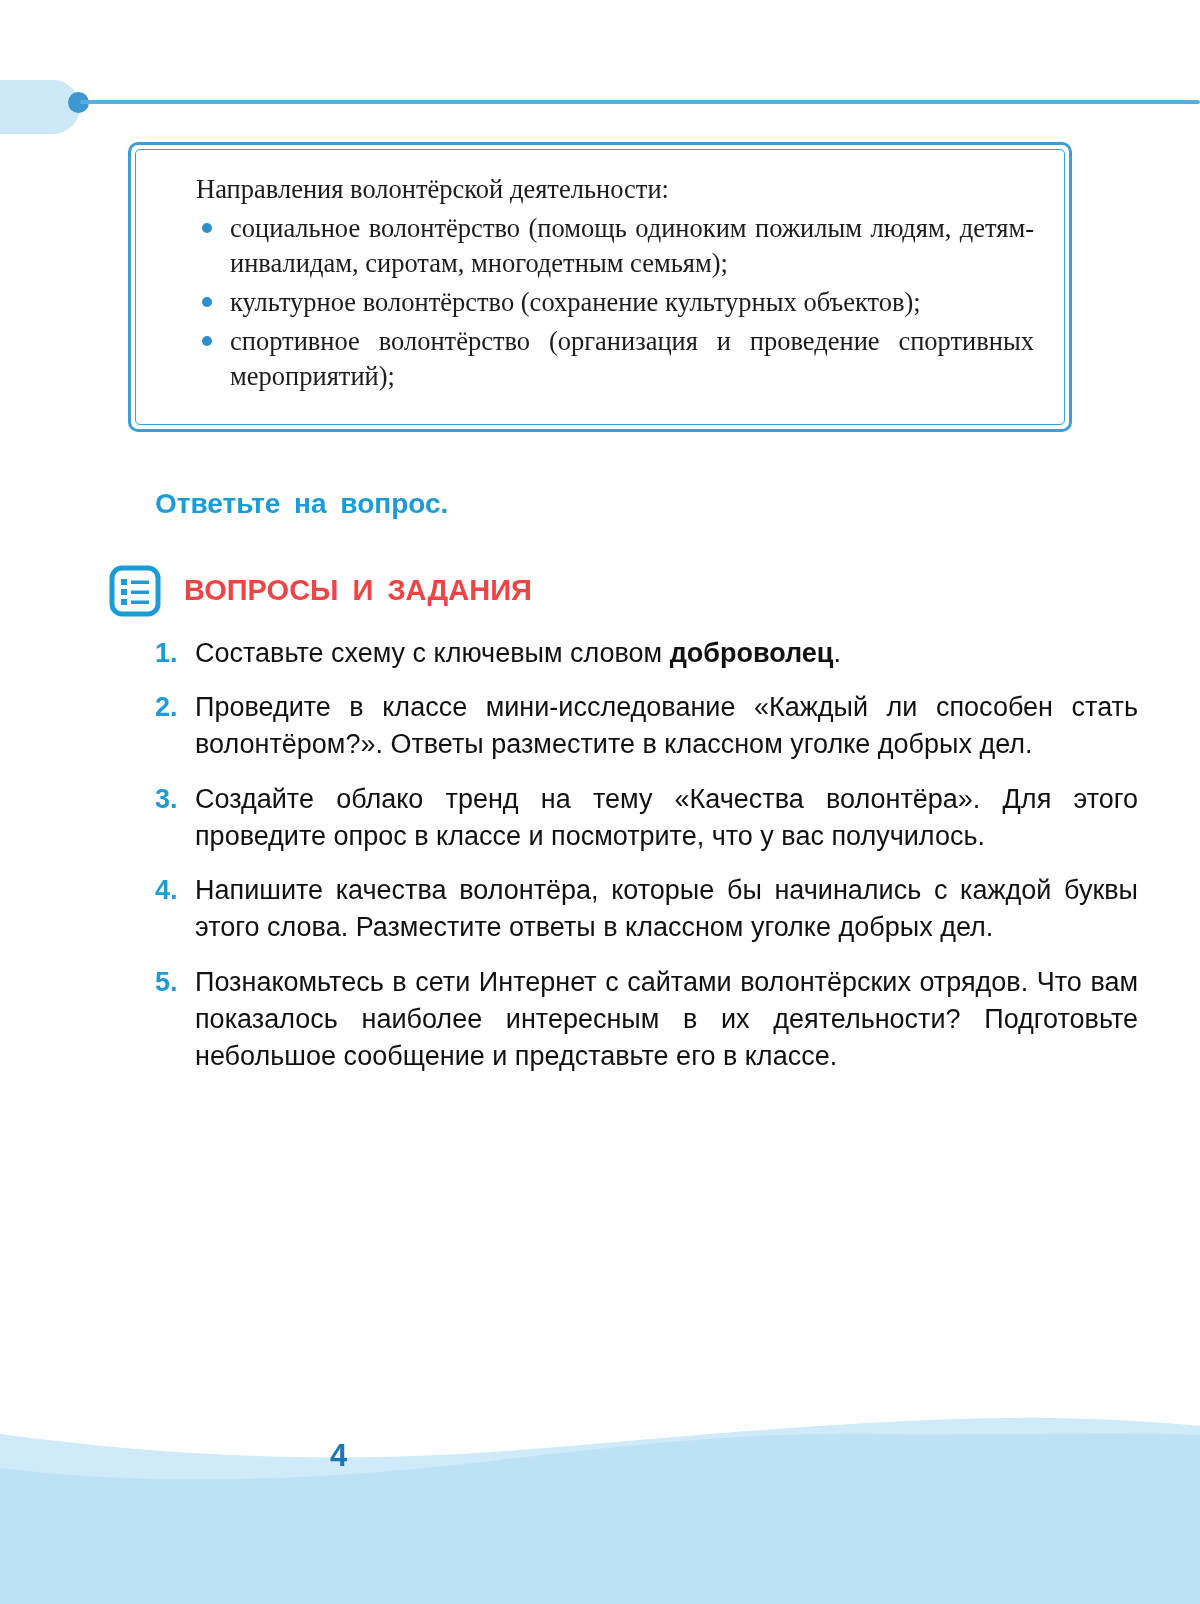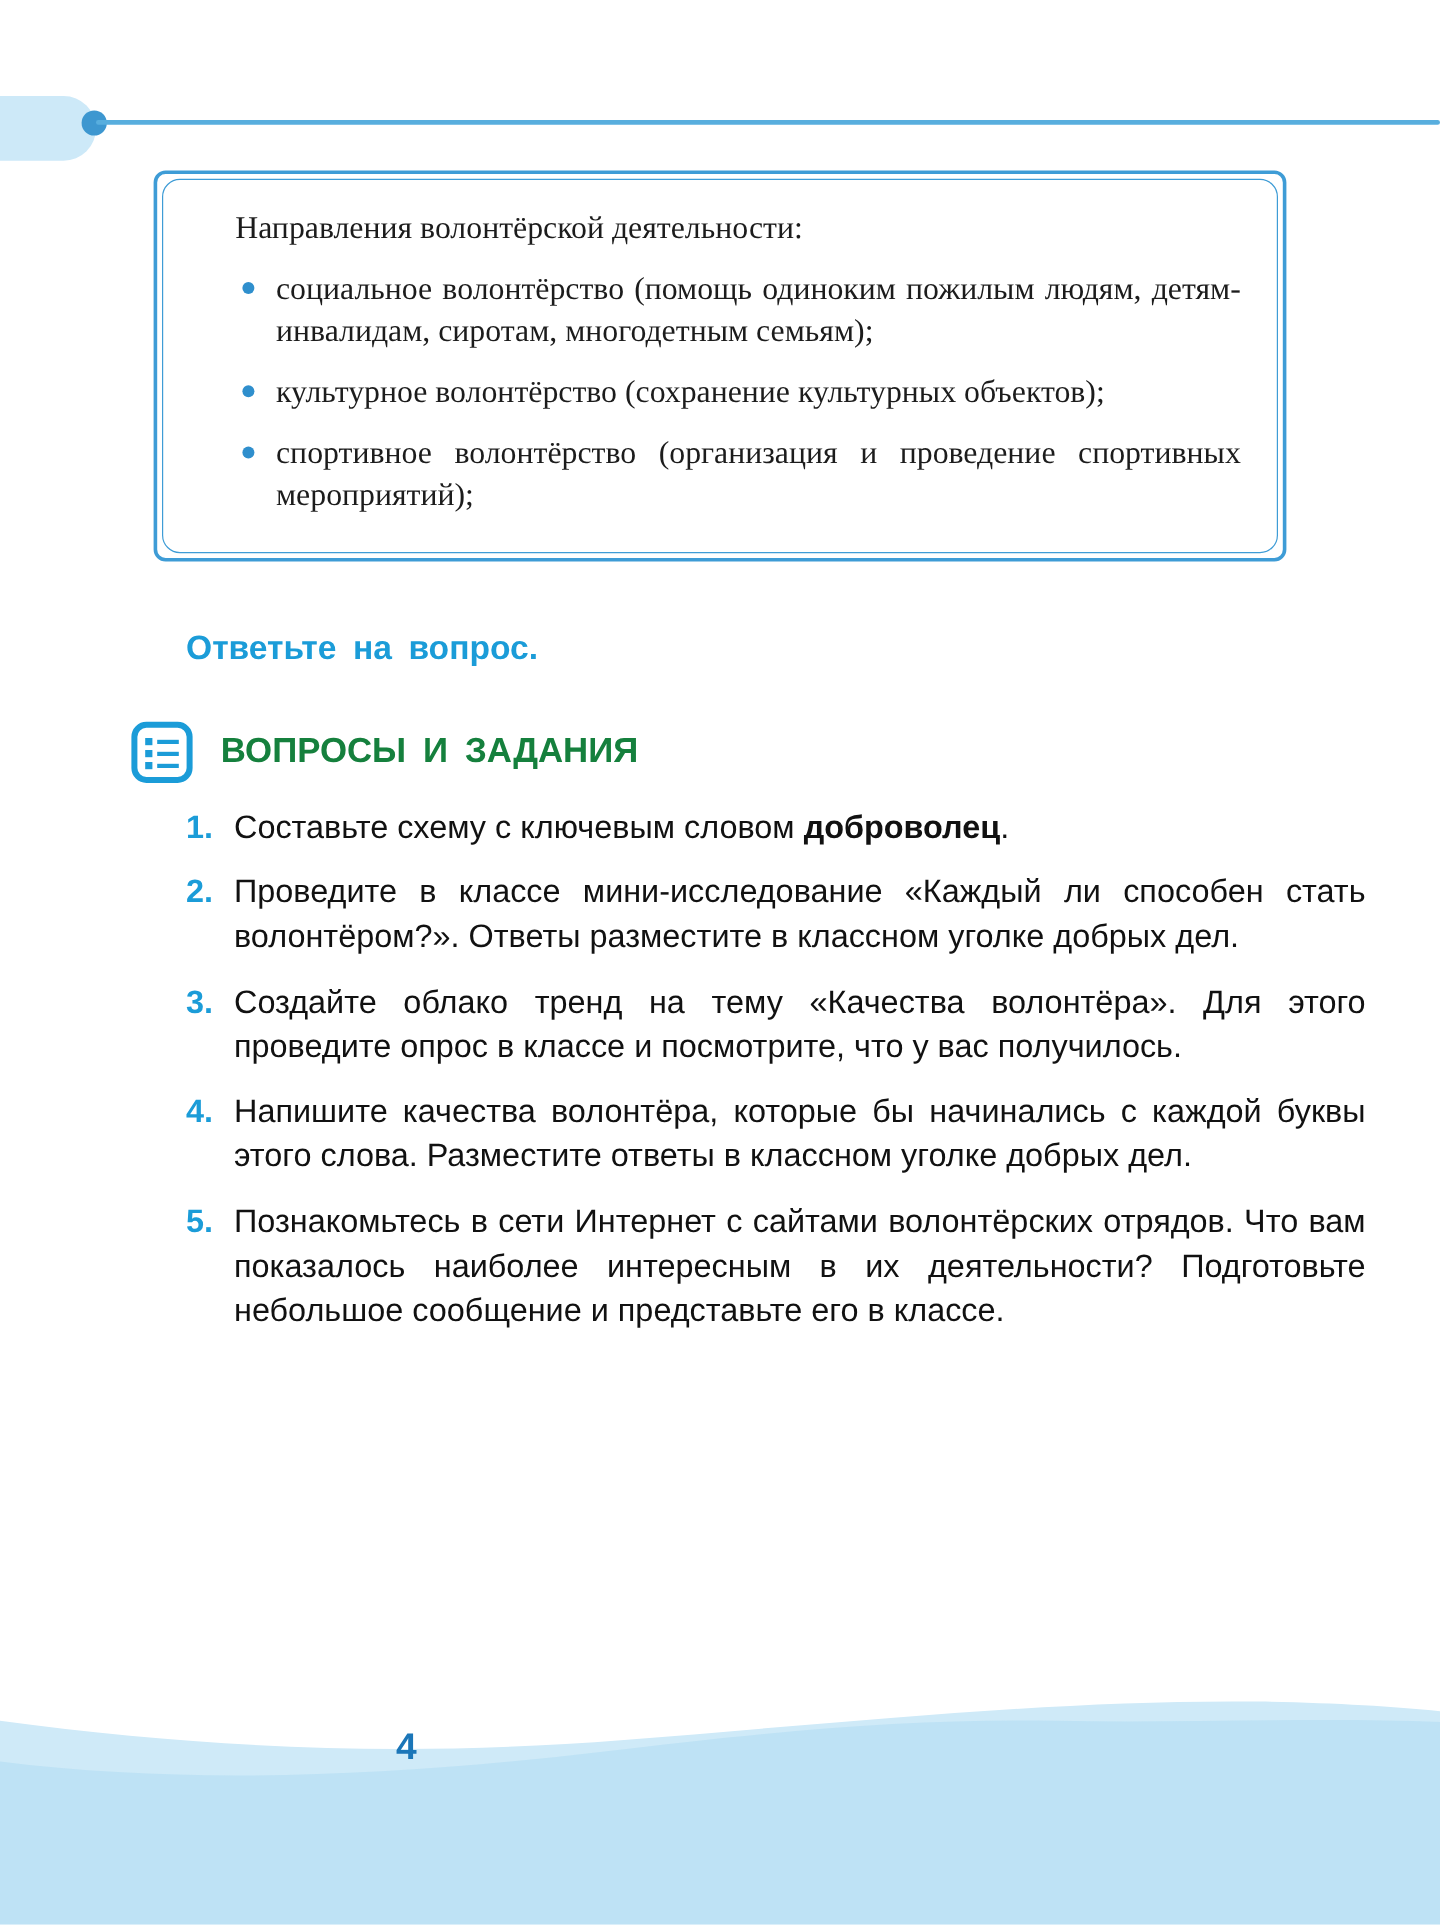--- a/index.html
+++ b/index.html
@@ -32,31 +32,31 @@
   
   .box-wrap { margin:142px 128px 0 128px; }
   .info-box {
     border:3px solid #3e9cd6;
     border-radius:10px;
     padding:4px;
     background:#fff;
   }
   .info-box-inner {
     border:1px solid #3e9cd6;
-    border-radius:15px;
+    border-radius:5px;
     padding:22px 30px 30px 60px;
     font-family:"Liberation Serif", serif;
     font-size:26.5px;
     line-height:1.32;
     color:#1c1c1c;
     text-align:justify;
   }
   .box-title { margin:0 0 4px 0; }
   .box-list { list-style:none; margin:0; padding:0; }
-  .box-item { position:relative; padding-left:34px; margin-top:16px; }
+  .box-item { position:relative; padding-left:34px; margin-top:4px; }
   .box-item::before {
     content:""; position:absolute; left:6px; top:12px;
     width:10px; height:10px; border-radius:50%;
     background:#2f8fcd;
   }
 
   
   .text-wrap { margin:0 62px 0 155px; }
 
   .answer-section { margin-top:56px; }
@@ -70,21 +70,21 @@
     text-align:justify;
   }
 
   .tasks-section { margin-top:44px; }
   .tasks-header {
     display:flex; align-items:center; gap:22px;
     margin-left:-47px;
   }
   .tasks-icon { flex:0 0 auto; width:54px; height:54px; }
   .tasks-heading {
-    color:#15803d; font-weight:bold; font-size:29px;
+    color:#ef4444; font-weight:bold; font-size:29px;
     word-spacing:6px; margin:0;
   }
   .task-list { list-style:none; margin:14px 0 0 0; padding:0; }
   .task-item {
     position:relative; padding-left:40px;
     margin-top:17px;
     font-size:27px; line-height:1.38;
     text-align:justify;
   }
   .task-num {

